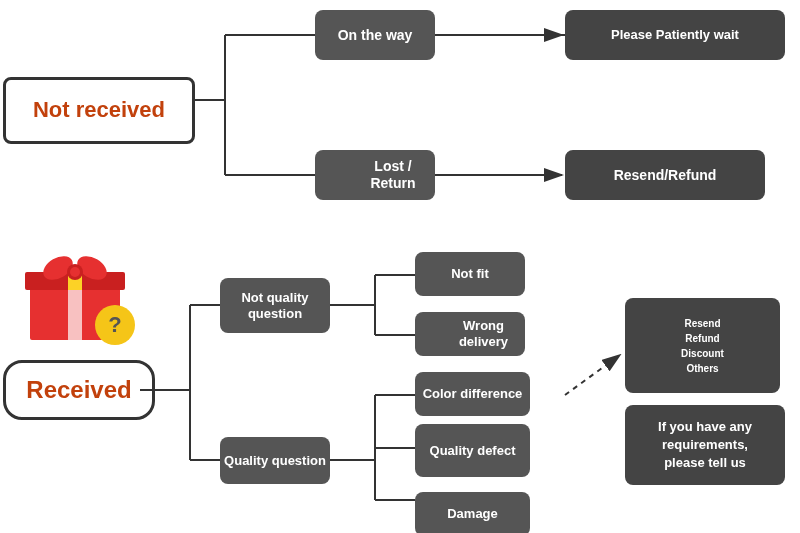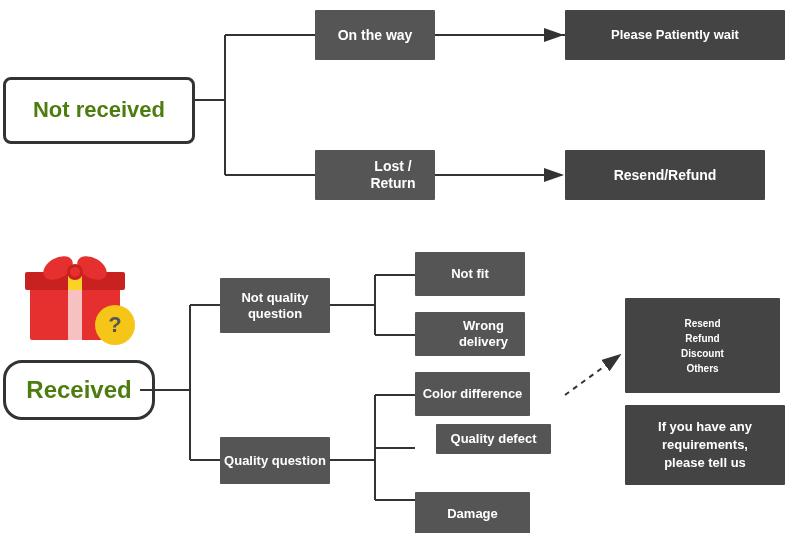--- a/index.html
+++ b/index.html
@@ -16,33 +16,33 @@
       position: relative;
       width: 800px;
       height: 533px;
     }
 
     
     .node {
       position: absolute;
       background: #555;
       color: #fff;
-      border-radius: 1px;
+      border-radius: 8px;
       display: flex;
       align-items: center;
       justify-content: center;
       text-align: center;
       font-weight: bold;
       font-size: 14px;
       line-height: 1.2;
     }
 
     .node-large {
       background: transparent;
-      color: #4d7c0f;
+      color: #c2410c;
       font-size: 26px;
       font-weight: bold;
       border-radius: 0;
     }
 
     .node-result {
       background: #444;
     }
 
     
@@ -195,21 +195,21 @@
   </div>
 
   <div class="node" style="left:415px; top:312px; width:110px; height:44px; font-size:13px;padding-left:27px;">
     <span>Wrong delivery</span>
   </div>
 
   <div class="node" style="left:415px; top:372px; width:115px; height:44px; font-size:13px;">
     <span>Color difference</span>
   </div>
 
-  <div class="node" style="left:415px; top:424px; width:115px; height:30px; font-size:13px;margin-left:21px;">
+  <div class="node" style="left:415px; top:424px; width:115px; height:53px; font-size:13px;">
     <span>Quality defect</span>
   </div>
 
   <div class="node" style="left:415px; top:476px; width:115px; height:44px; font-size:13px;margin-top:16px;">
     <span>Damage</span>
   </div>
 
   <div class="node node-result" style="left:625px; top:298px; width:155px; height:95px; font-size:10px; white-space:pre-line; line-height:1.5;">
     <span>Resend
 Refund

